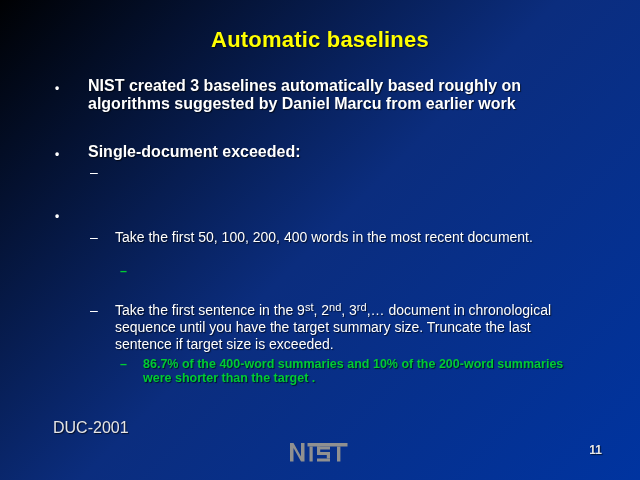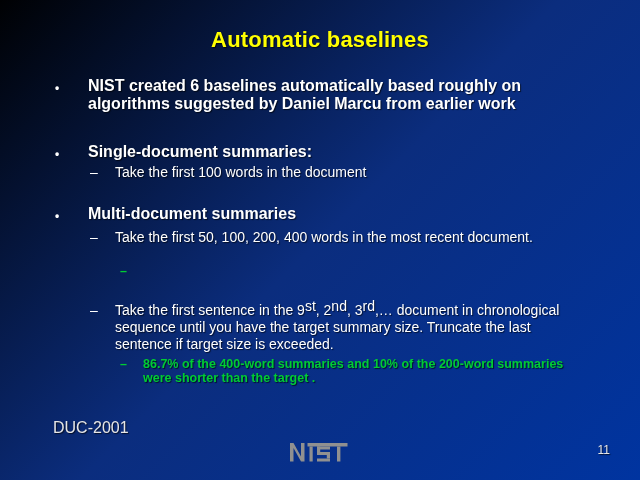--- a/index.html
+++ b/index.html
@@ -36,50 +36,48 @@
   .b3{top:205px;width:505px;}
   .l2{left:90px;font-size:14px;font-weight:normal;line-height:17px;color:var(--c-body);}
   .l2 .marker{width:25px;}
   .s1{top:164px;width:470px;}
   .s2{top:229px;width:458px;}
   .s3{top:302px;width:492px;}
   .l3{left:120px;font-size:12.5px;font-weight:bold;line-height:14px;color:var(--c-green);}
   .l3 .marker{width:23px;}
   .g1{top:264px;width:465px;}
   .g2{top:357px;width:450px;}
-  .sup{font-size:14px;line-height:0;vertical-align:4px;margin-top:44px;}
+  .sup{font-size:11px;line-height:0;vertical-align:4px;margin-top:44px;}
   .footer-left{position:absolute;left:53px;top:419px;font-size:16px;color:#e6e6e6;}
-  .page-number{position:absolute;right:30px;top:443px;font-size:12px;color:#e6e6e6;}
+  .page-number{position:absolute;right:38px;top:443px;font-size:12px;color:#e6e6e6;font-weight:bold;}
   .nist-logo{position:absolute;left:288px;top:440px;width:62px;height:24px;color:var(--c-logo);}
 </style>
 </head>
 <body>
 
 <div class="slide">
 
   <div class="title shadowed">Automatic baselines</div>
 
   <div class="row l1 b1">
     <span class="marker">•</span>
-    <span class="shadowed">NIST created 6 baselines automatically based roughly on algorithms suggested by Daniel Marcu from earlier work</span>
+    <span class="shadowed">NIST created 3 baselines automatically based roughly on algorithms suggested by Daniel Marcu from earlier work</span>
   </div>
 
   <div class="row l1 b2">
     <span class="marker">•</span>
-    <span class="shadowed">Single-document summaries:</span>
+    <span class="shadowed">Single-document exceeded:</span>
   </div>
 
   <div class="row l2 s1">
     <span class="marker">–</span>
-    <span class="shadowed">Take the first 100 words in the document</span>
   </div>
 
   <div class="row l1 b3">
     <span class="marker">•</span>
-    <span class="shadowed">Multi-document summaries</span>
   </div>
 
   <div class="row l2 s2">
     <span class="marker">–</span>
     <span class="shadowed">Take the first 50, 100, 200, 400 words in the most recent document.</span>
   </div>
 
   <div class="row l3 g1">
     <span class="marker">–</span>
   </div>

